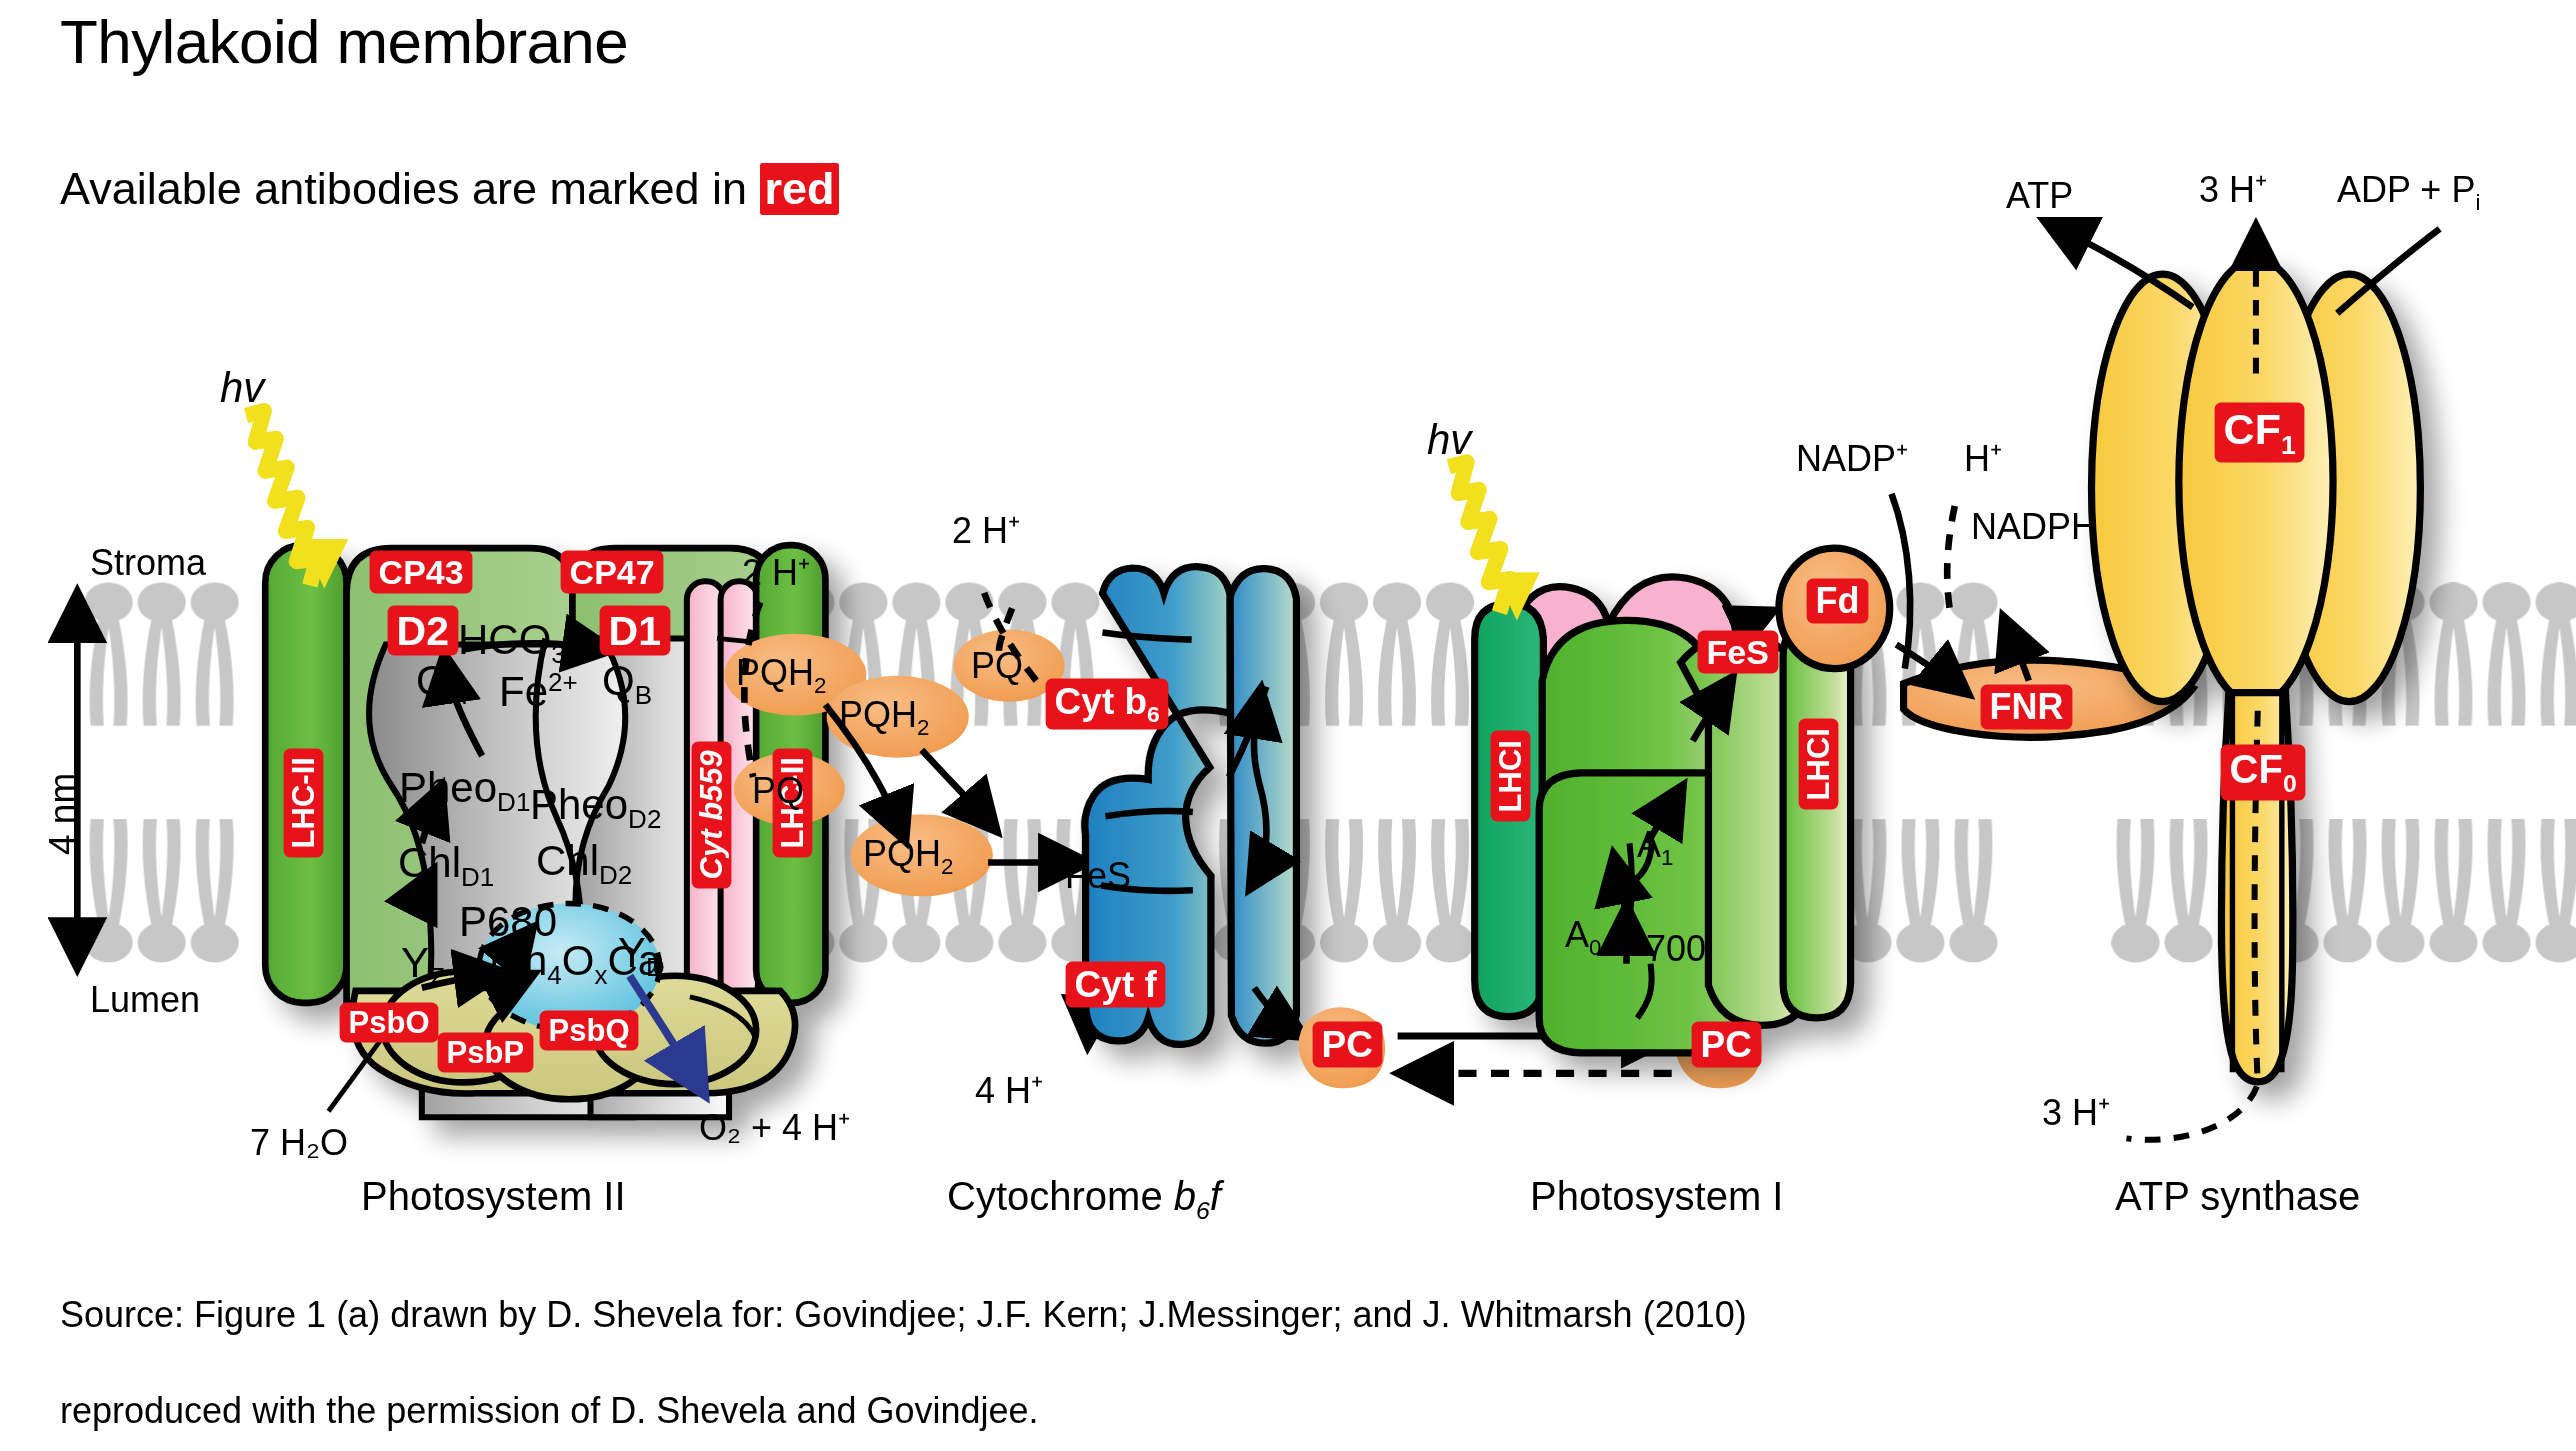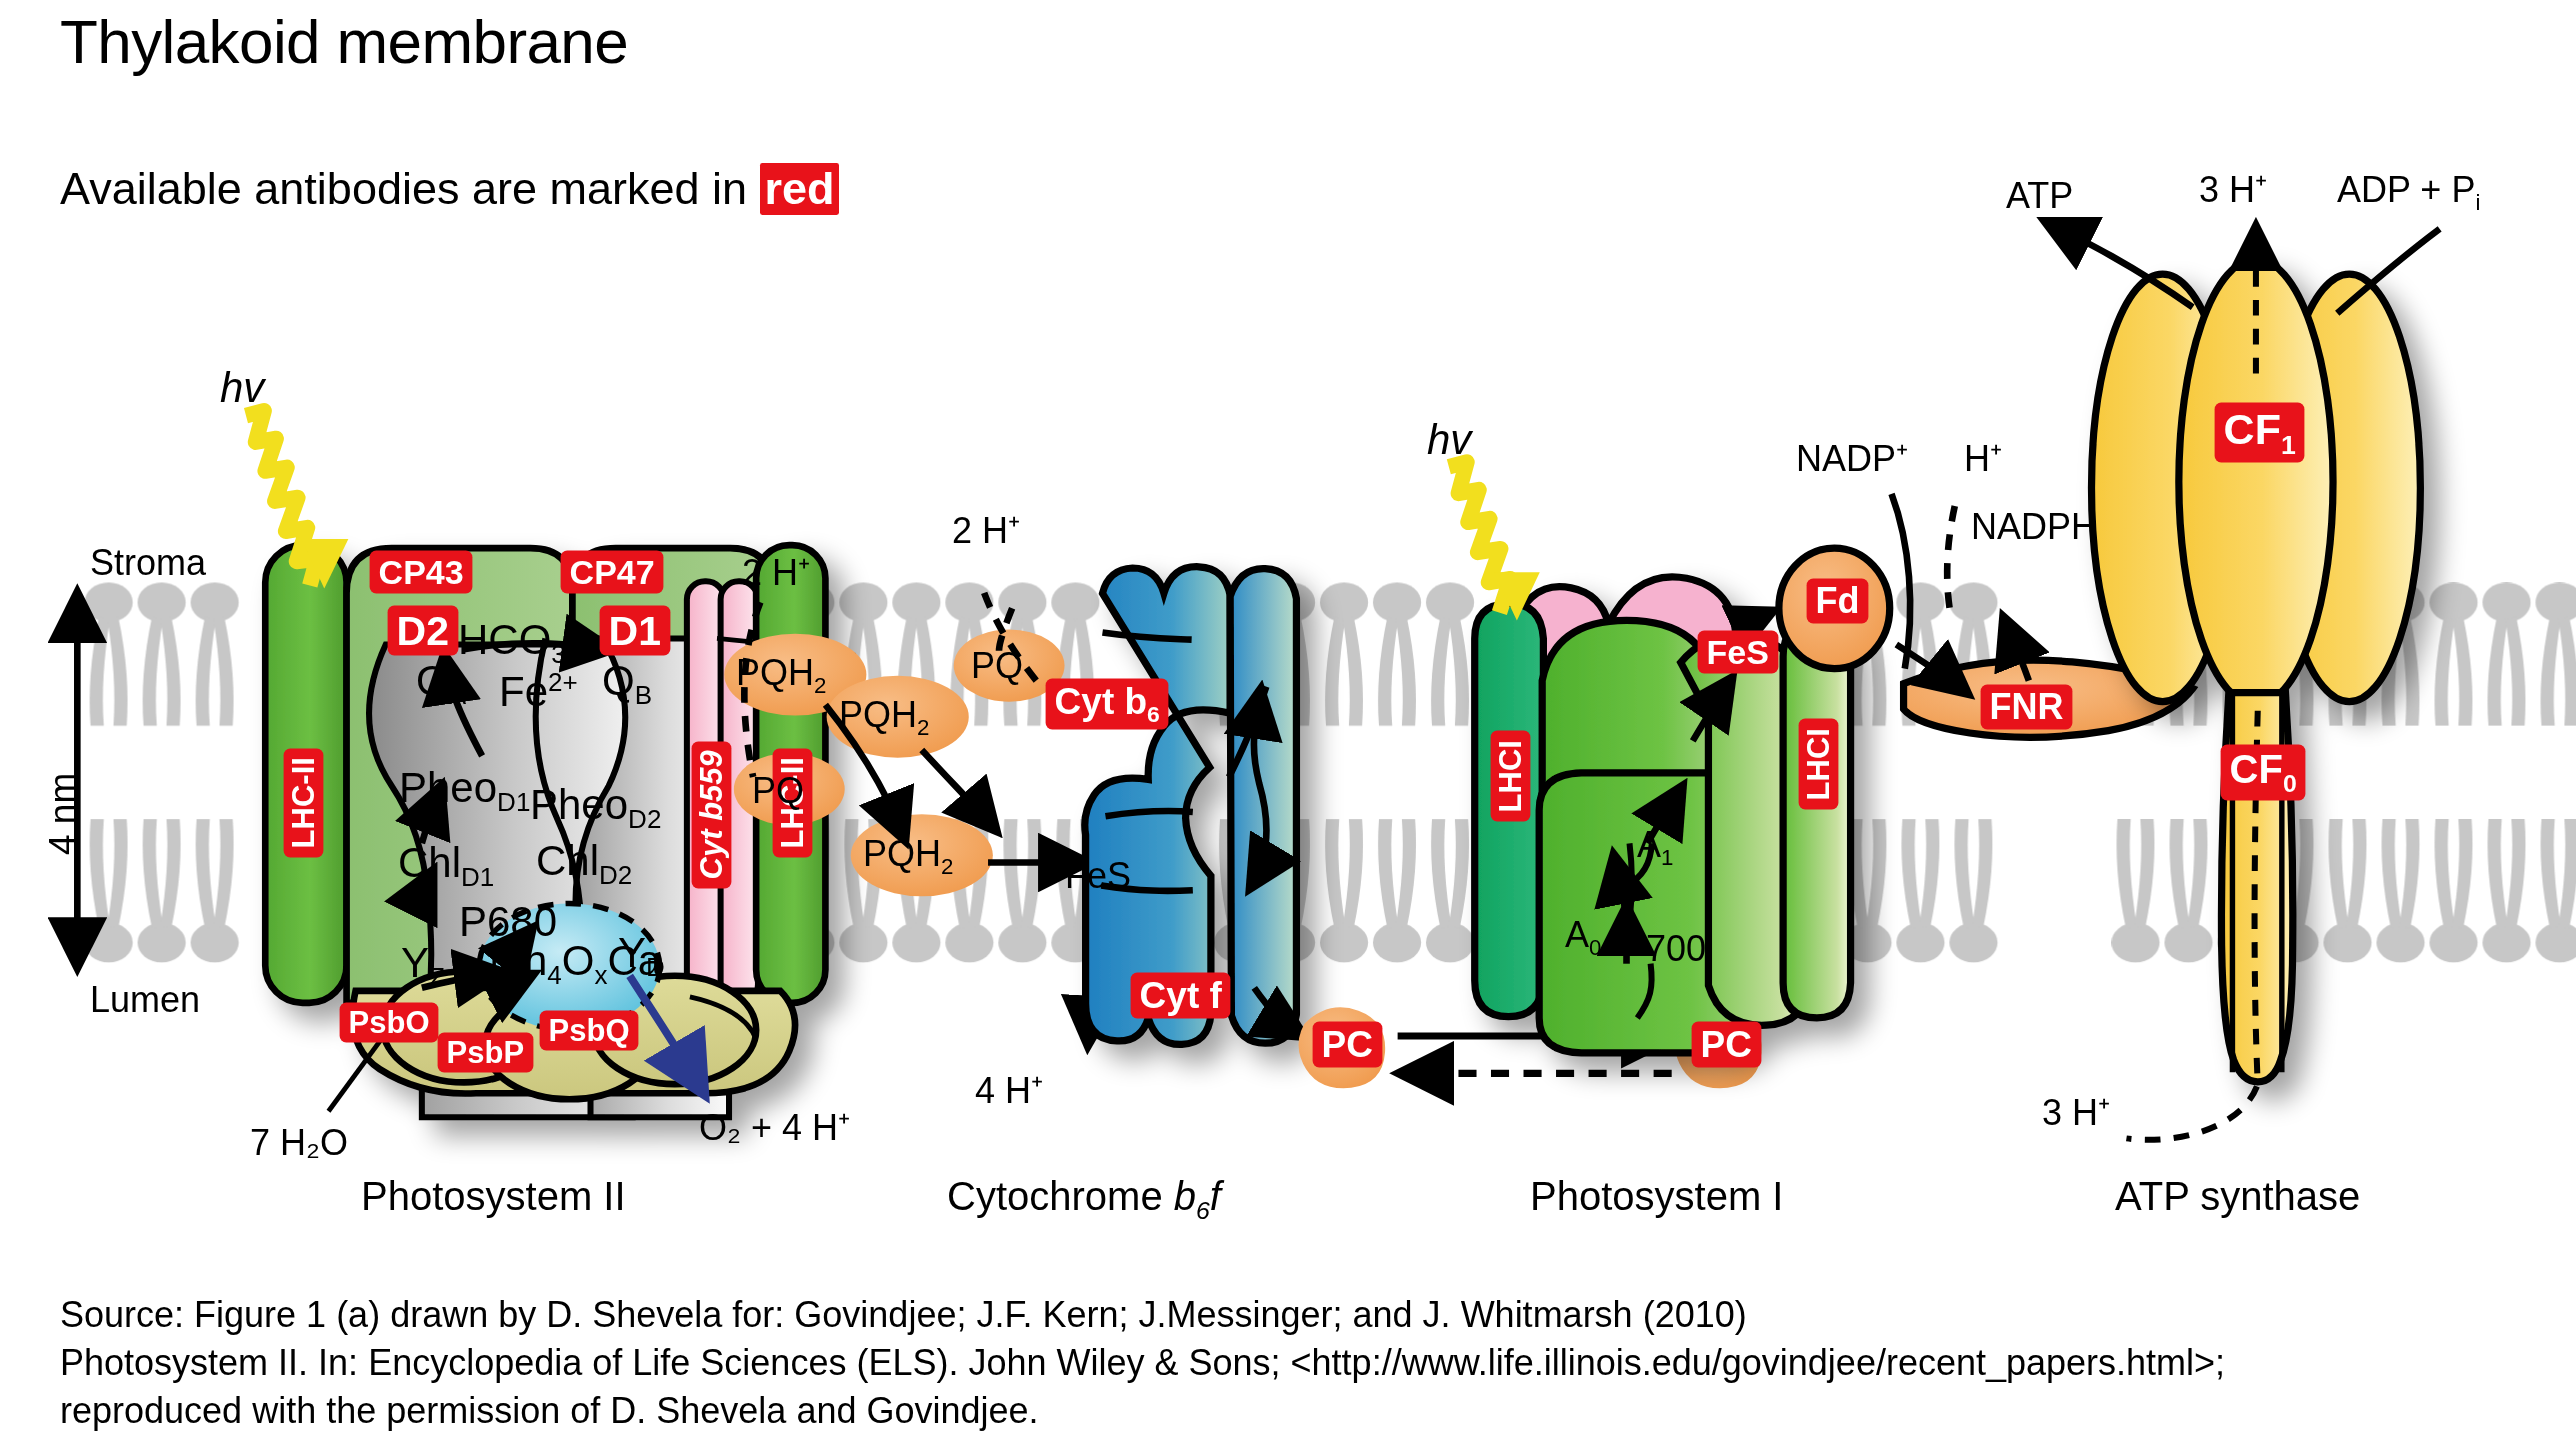--- a/index.html
+++ b/index.html
@@ -442,21 +442,21 @@
 </div>
 <div class="txt mid" style="left:971px;top:645px;">PQ</div>
 
 <div class="txt mid" style="left:742px;top:547px;">2 H⁺</div>
 <div class="txt mid" style="left:952px;top:505px;">2 H⁺</div>
 <div class="txt mid" style="left:975px;top:1065px;">4 H⁺</div>
 
 <div class="badge" style="left:1048px;top:681px;font-size:37px;text-align:center;">
   <span>Cyt b</span><span class="sub2">6</span>
 </div>
-<div class="badge" style="left:1133px;top:964px;font-size:37px;margin-top:11px;">Cyt f</div>
+<div class="badge" style="left:1068px;top:964px;font-size:37px;">Cyt f</div>
 <div class="txt mid" style="left:1065px;top:855px;">FeS</div>
 <div class="badge" style="left:1315px;top:1024px;font-size:37px;">PC</div>
 
 <div class="badge vert" style="left:1493px;top:819px;font-size:31px;">LHCI</div>
 <div class="badge vert" style="left:1801px;top:807px;font-size:31px;">LHCI</div>
 <div class="badge" style="left:1700px;top:633px;font-size:34px;">FeS</div>
 <div class="badge" style="left:1809px;top:581px;font-size:36px;">Fd</div>
 <div class="badge" style="left:1983px;top:687px;font-size:36px;">FNR</div>
 <div class="badge" style="left:1694px;top:1024px;font-size:37px;">PC</div>
 <div class="txt mid" style="left:1637px;top:824px;">
@@ -484,17 +484,16 @@
 <div class="txt mid" style="left:2042px;top:1087px;">3 H⁺</div>
 
 <div class="txt" style="left:361px;top:1174px;font-size:40px;">Photosystem II</div>
 <div class="txt" style="left:947px;top:1174px;font-size:40px;">
   <span>Cytochrome </span><span class="ital">b</span><span class="sub2 ital">6</span><span class="ital">f</span>
 </div>
 <div class="txt" style="left:1530px;top:1174px;font-size:40px;">Photosystem I</div>
 <div class="txt" style="left:2115px;top:1174px;font-size:40px;">ATP synthase</div>
 
 <div class="cap" style="top:1294px;">Source: Figure 1 (a) drawn by D. Shevela  for: Govindjee; J.F. Kern; J.Messinger; and J. Whitmarsh (2010)</div>
-<div class="cap" style="top:1342px;">Photosystem II. In: Encyclopedia of Life Sciences (ELS). John Wiley &amp; Sons; &lt;http://www.life.illinois.edu/govindjee/recent_papers.html&gt;;</div>
 <div class="cap" style="top:1390px;">reproduced with the permission of D. Shevela and Govindjee.</div>
 
 </div>
 
 
 </body></html>

